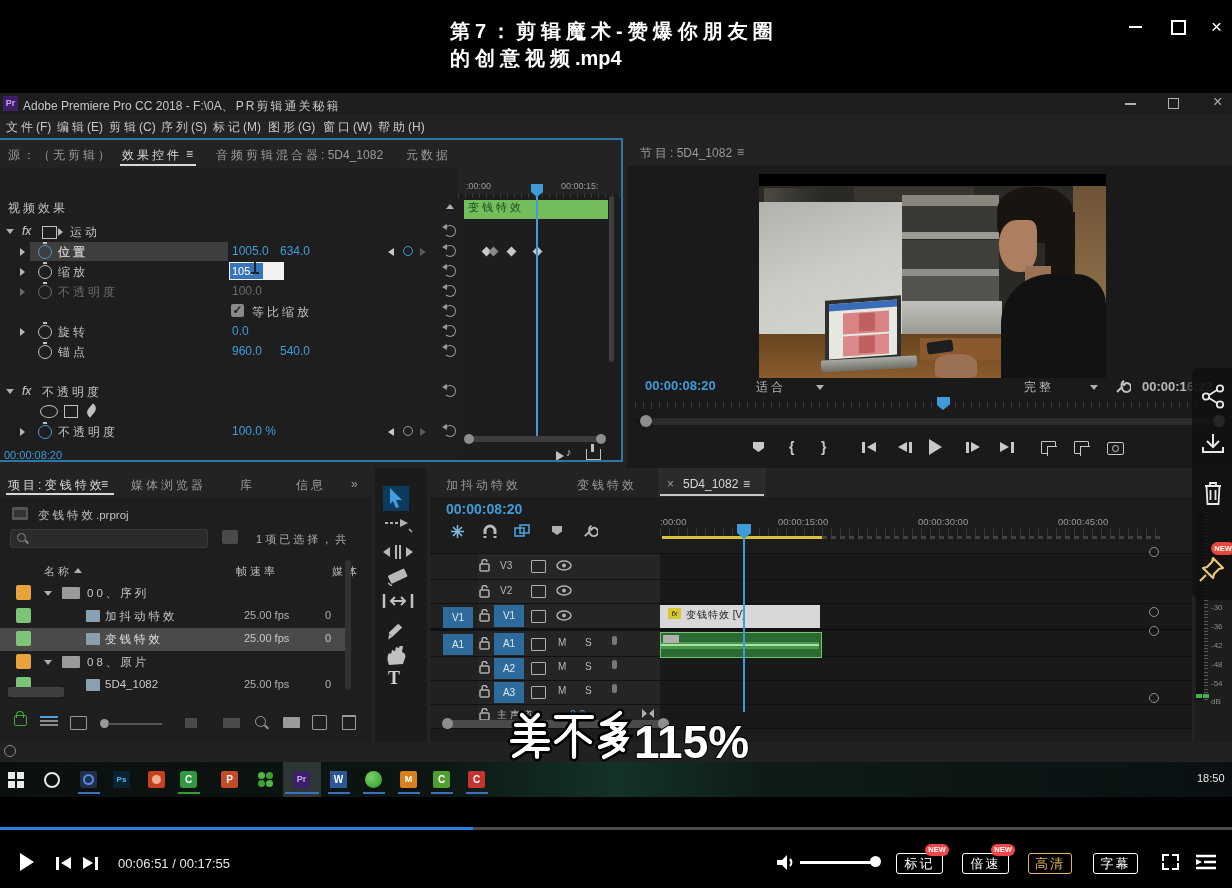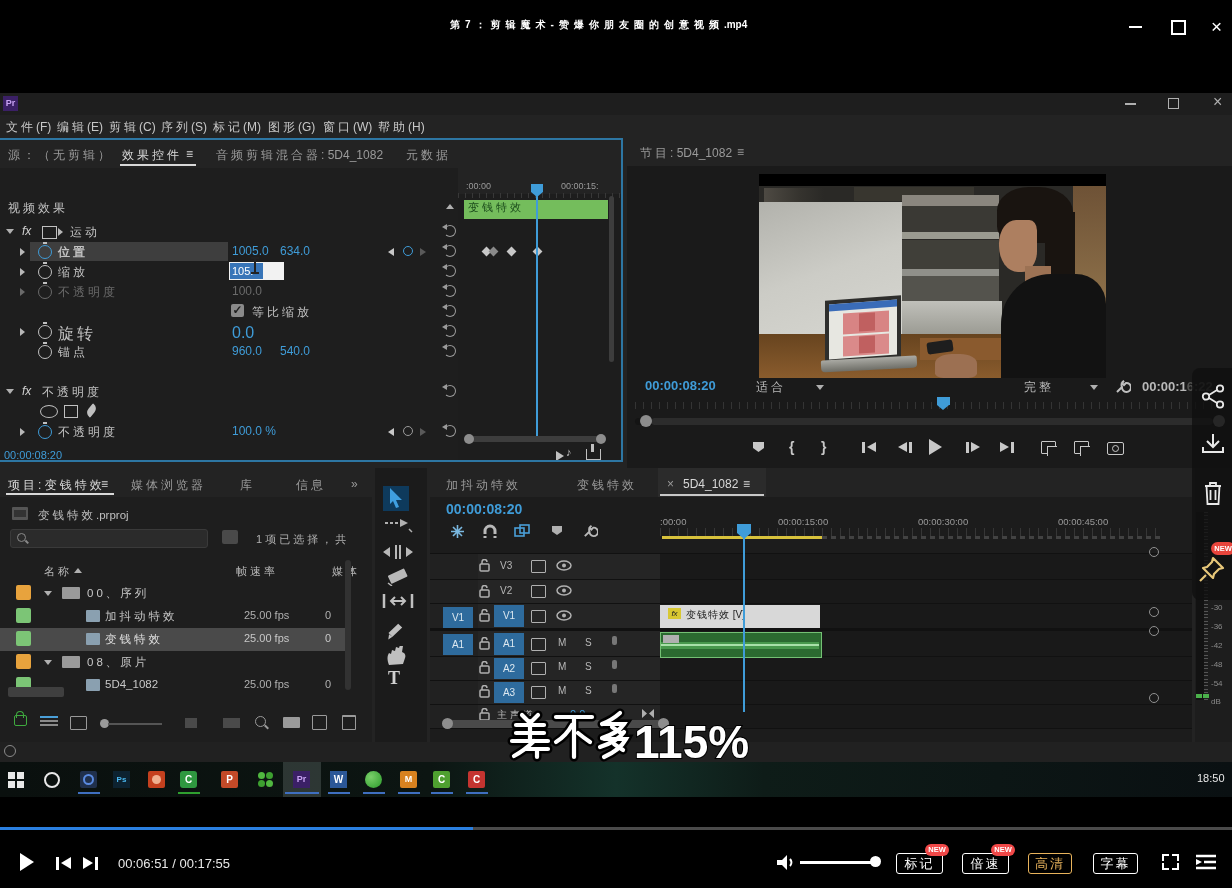--- a/index.html
+++ b/index.html
@@ -12,29 +12,30 @@
 .ring{border-radius:50%;border:1.5px solid #909090;}
 .reset{width:10px;height:10px;border:1.3px solid #9a9a9a;border-radius:50%;border-left-color:transparent;}
 .reset:after{content:"";position:absolute;left:-3px;top:-2px;width:0;height:0;border-top:3px solid transparent;border-bottom:3px solid transparent;border-right:5px solid #9a9a9a;}
 .sw{width:12px;height:12px;border-radius:50%;border:1.5px solid #c0c0c0;position:absolute;}
 .sw:after{content:"";position:absolute;left:4px;top:-4px;width:4px;height:2px;background:#c0c0c0;}
 </style></head>
 <body>
 <div id="root">
 
 <div class="a" id="ptitle" style="left:0;top:0;width:1232px;height:93px;background:#000;"></div>
-<div class="a" style="left:450px;top:18px;width:340px;height:22px;color:#fff;font-size:10px;font-weight:bold;"><span class="cj" style="letter-spacing:5px;">第7：剪辑魔术-赞爆你朋友圈的创意视频</span>.mp4</div>
+<div class="a" style="left:450px;top:18px;width:340px;height:22px;color:#fff;font-size:20px;font-weight:bold;"><span class="cj" style="letter-spacing:5px;">第7：剪辑魔术-赞爆你朋友圈的创意视频</span>.mp4</div>
 <div class="a" style="left:1129px;top:26px;width:13px;height:2px;background:#fff;"></div>
 <div class="a" style="left:1171px;top:20px;width:11px;height:11px;border:2px solid #fff;"></div>
 <div class="a" style="left:1211px;top:19px;width:15px;height:15px;color:#fff;font-size:19px;line-height:15px;">×</div>
 
 <div class="a" id="pr" style="left:0;top:93px;width:1232px;height:669px;background:#232323;overflow:hidden;">
 
   <div class="a" style="left:0;top:0;width:1232px;height:22px;background:#1e1e1e;"></div>
   <div class="a" style="left:3px;top:3px;width:15px;height:15px;background:#3b2066;color:#c8a2f2;font-size:9px;font-weight:bold;text-align:center;line-height:15px;">Pr</div>
+  <div class="a" style="left:23px;top:5px;color:#c6c6c6;font-size:12px;">Adobe Premiere Pro CC 2018 - F:\0A<span class="cj" style="letter-spacing:2px;">、PR剪辑通关秘籍</span></div>
   <div class="a" style="left:1125px;top:10px;width:11px;height:1.5px;background:#b0b0b0;"></div>
   <div class="a" style="left:1168px;top:5px;width:9px;height:9px;border:1.5px solid #b0b0b0;"></div>
   <div class="a" style="left:1213px;top:2px;width:12px;height:12px;color:#b0b0b0;font-size:16px;line-height:14px;">×</div>
 
   <div class="a" style="left:0;top:22px;width:1232px;height:23px;background:#232323;color:#c8c8c8;font-size:12px;">
     <span class="a" style="left:6px;top:4px;"><span class="cj">文件</span>(F)</span>
     <span class="a" style="left:57px;top:4px;"><span class="cj">编辑</span>(E)</span>
     <span class="a" style="left:109px;top:4px;"><span class="cj">剪辑</span>(C)</span>
     <span class="a" style="left:161px;top:4px;"><span class="cj">序列</span>(S)</span>
     <span class="a" style="left:213px;top:4px;"><span class="cj">标记</span>(M)</span>
@@ -130,21 +131,21 @@
       <span class="a" style="left:232px;top:2px;">100.0</span>
       <div class="a reset" style="left:444px;top:3px;"></div>
     </div>
 
     <div class="a" style="left:0;top:162px;width:458px;height:20px;font-size:12px;color:#c2c2c2;">
       <div class="a" style="left:231px;top:2px;width:13px;height:13px;background:#8a8a8a;border-radius:2px;color:#1e1e1e;font-size:12px;line-height:13px;text-align:center;font-weight:bold;">✓</div>
       <span class="a cj" style="left:252px;top:2px;">等比缩放</span>
       <div class="a reset" style="left:444px;top:3px;"></div>
     </div>
 
-    <div class="a" style="left:0;top:182px;width:458px;height:20px;font-size:16px;color:#c2c2c2;">
+    <div class="a" style="left:0;top:182px;width:458px;height:20px;font-size:12px;color:#c2c2c2;">
       <div class="a tri-r" style="left:20px;top:6px;border-left-width:5px;"></div>
       <div class="a sw" style="left:38px;top:3px;"></div>
       <span class="a cj" style="left:58px;top:2px;">旋转</span>
       <span class="a blue" style="left:232px;top:2px;">0.0</span>
       <div class="a reset" style="left:444px;top:3px;"></div>
     </div>
 
     <div class="a" style="left:0;top:202px;width:458px;height:20px;font-size:12px;color:#c2c2c2;">
       <div class="a sw" style="left:38px;top:3px;"></div>
       <span class="a cj" style="left:58px;top:2px;">锚点</span>

